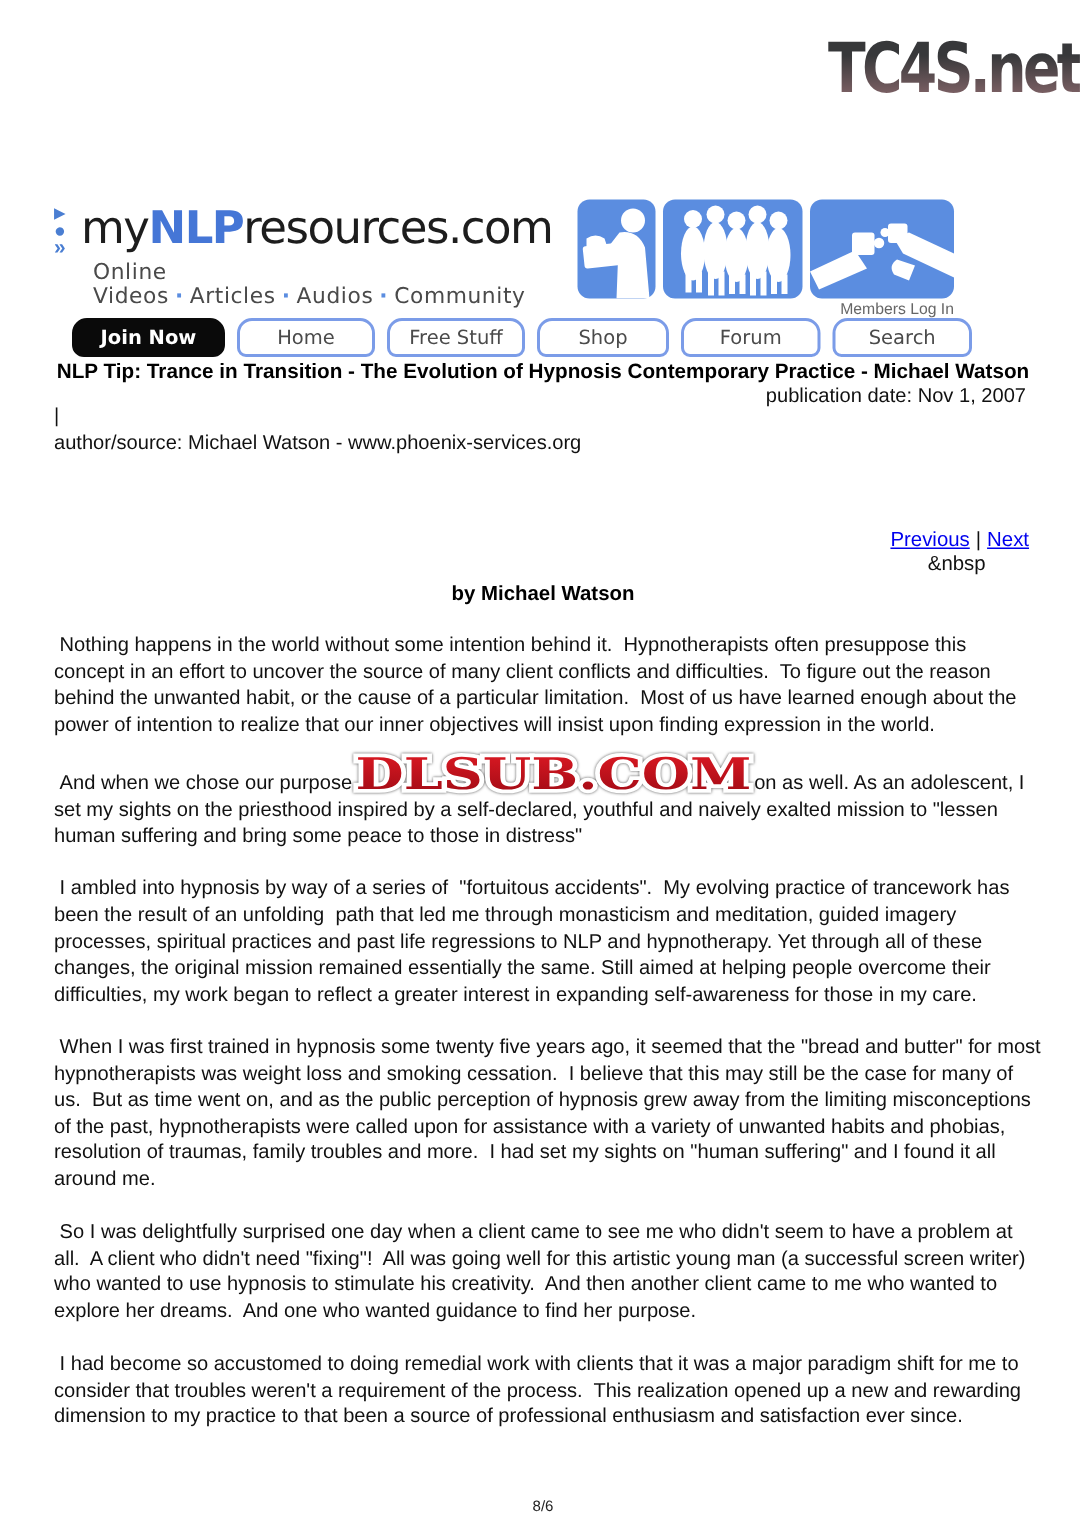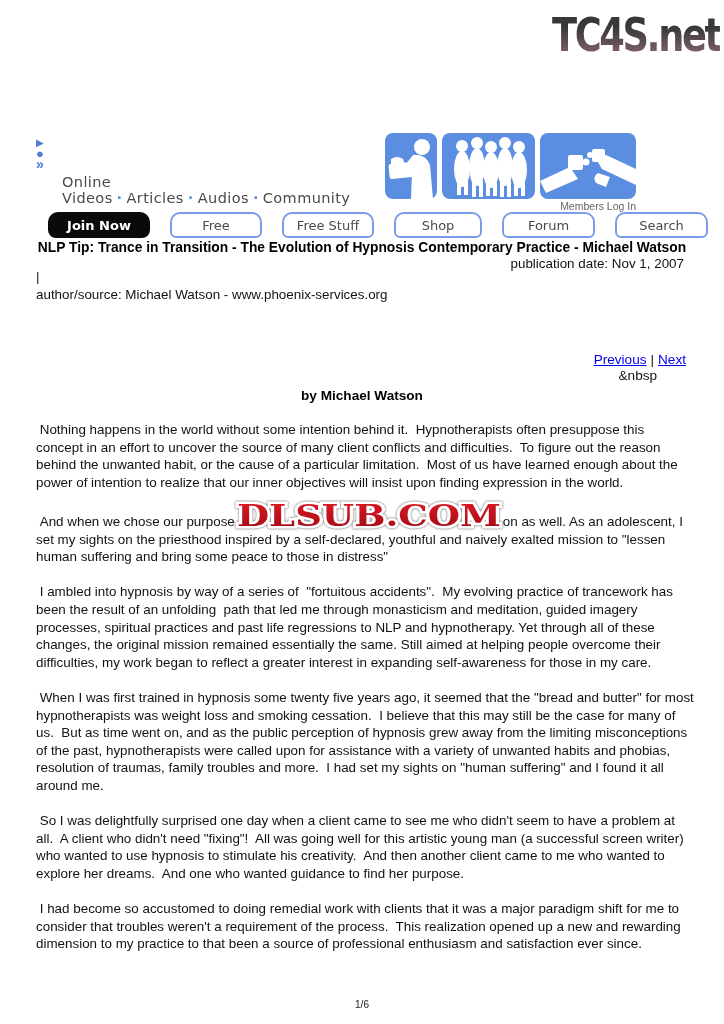--- a/index.html
+++ b/index.html
@@ -1,20 +1,20 @@
 <!DOCTYPE html>
 <html><head>
 <meta charset="utf-8">
 <style>
   html,body{margin:0;padding:0;background:#fff;}
   #page{position:relative;width:724px;height:1024px;background:#fff;overflow:hidden;
         font-family:"Liberation Sans",sans-serif;color:#111;}
 
   
-  .tc4s{position:absolute;top:8px;right:4px;}
+  .tc4s{position:absolute;top:18px;right:4px;}
   .tc4s-text{font-family:"DejaVu Sans",sans-serif;font-weight:bold;font-size:46px;
     letter-spacing:-3px;display:inline-block;transform:scaleX(0.80);transform-origin:100% 0;
     background:linear-gradient(#37383a 35%,#8c6a6e 95%);
     -webkit-background-clip:text;background-clip:text;color:transparent;}
 
   .traders{position:absolute;top:974px;right:5px;}
 
   
   .logo-wrap{position:absolute;left:36px;top:136px;width:350px;cursor:pointer;}
   .logo-row{display:flex;align-items:flex-start;}
@@ -30,21 +30,21 @@
     color:#4a4a4a;letter-spacing:0.4px;margin-left:26px;}
   .tagline .sep{color:#5b8de0;font-weight:bold;margin:0 4px;}
 
   
   .tile{position:absolute;top:133px;height:66px;background:#5b8de0;border-radius:8px;}
   .tile svg{display:block;}
   .members{position:absolute;left:436px;top:200px;width:200px;text-align:right;
     font-size:10.5px;color:#666;cursor:pointer;}
 
   
-  .tabs{position:absolute;left:48px;top:212px;display:flex;gap:20px;}
+  .tabs{position:absolute;left:48px;top:212px;display:flex;gap:8px;}
   .tab{box-sizing:border-box;height:26px;border:2px solid #7b9ce8;background:#fff;
     border-radius:10px 10px 6px 6px;color:#4a4a4a;font-family:"DejaVu Sans",sans-serif;
     font-size:13px;display:flex;align-items:center;justify-content:center;cursor:pointer;}
   .tab.active{background:#0a0a0a;border-color:#0a0a0a;color:#fff;font-weight:bold;
     border-radius:10px 10px 8px 8px;}
 
   
   .art-title{position:absolute;left:20px;right:20px;top:240px;text-align:center;
     font-weight:bold;font-size:13.8px;color:#000;}
   .pubdate{position:absolute;right:40px;top:256px;font-size:13.4px;color:#111;}
@@ -81,20 +81,21 @@
     <span class="tc4s-text">TC4S.net</span>
   </div>
 
   <div class="logo-wrap">
     <div class="logo-row">
       <span class="logo-icon">
         <span class="tri">▶</span>
           <span class="dot">●</span>
           <span class="ff">»</span>
       </span>
+      <span class="logo-text"><span>my</span><span class="nlp">NLP</span><span>resources.com</span></span>
     </div>
     <div class="tagline"><span>Online Videos</span><span class="sep">·</span><span>Articles</span><span class="sep">·</span><span>Audios</span><span class="sep">·</span><span>Community</span></div>
   </div>
 
   <div class="tile" style="left:385px;width:52px;">
     <svg width="52" height="66" viewBox="0 0 52 66">
       <circle cx="37" cy="14" r="8" fill="#fff"></circle>
       <path d="M28 22 Q40 20 45 32 L48 66 L26 66 L27 40 Q20 42 14 40 Z" fill="#fff"></path>
       <rect x="4" y="30" width="24" height="15" rx="2" fill="#fff" transform="rotate(-6 16 37)"></rect>
       <path d="M6 26 q6 -4 12 0 l2 6 -14 2 Z" fill="#fff"></path>
@@ -133,21 +134,21 @@
       <rect x="52" y="16" width="13" height="13" rx="2" fill="#fff"></rect>
       <circle cx="50" cy="22" r="3" fill="#fff"></circle>
       <path d="M58 40 q-6 4 -2 10 l10 4 4 -10 Z" fill="#fff"></path>
     </svg>
   </div>
 
   <div class="members">Members Log In</div>
 
   <div class="tabs">
     <div class="tab active" style="width:102px;">Join Now</div>
-    <div class="tab" style="width:92px;">Free</div>
+    <div class="tab" style="width:92px;">Home</div>
     <div class="tab" style="width:92px;">Free Stuff</div>
     <div class="tab" style="width:88px;">Shop</div>
     <div class="tab" style="width:93px;">Forum</div>
     <div class="tab" style="width:93px;">Search</div>
   </div>
 
   <div class="art-title">NLP Tip: Trance in Transition - The Evolution of Hypnosis Contemporary Practice - Michael Watson</div>
   <div class="pubdate">publication date:  Nov 1, 2007</div>
   <div class="pipe">|</div>
   <div class="author">author/source: Michael Watson - www.phoenix-services.org</div>
@@ -171,16 +172,16 @@
             </linearGradient>
           </defs>
           <text x="136" y="29" text-anchor="middle" textLength="264" lengthAdjust="spacingAndGlyphs" font-family="DejaVu Serif, serif" font-weight="bold" font-size="29" fill="url(#dlg)" stroke="#ffffff" stroke-width="5" paint-order="stroke" style="filter:drop-shadow(0 0 1px rgba(70,70,70,0.9));">DLSUB.COM</text>
         </svg></span></span><span>on as well. As an adolescent, I set my sights on the priesthood inspired by a self-declared, youthful and naively exalted mission to "lessen human suffering and bring some peace to those in distress"</span></p>
     <p> I ambled into hypnosis by way of a series of  "fortuitous accidents".  My evolving practice of trancework has been the result of an unfolding  path that led me through monasticism and meditation, guided imagery processes, spiritual practices and past life regressions to NLP and hypnotherapy. Yet through all of these changes, the original mission remained essentially the same. Still aimed at helping people overcome their difficulties, my work began to reflect a greater interest in expanding self-awareness for those in my care.</p>
     <p> When I was first trained in hypnosis some twenty five years ago, it seemed that the "bread and butter" for most hypnotherapists was weight loss and smoking cessation.  I believe that this may still be the case for many of us.  But as time went on, and as the public perception of hypnosis grew away from the limiting misconceptions of the past, hypnotherapists were called upon for assistance with a variety of unwanted habits and phobias, resolution of traumas, family troubles and more.  I had set my sights on "human suffering" and I found it all around me.</p>
     <p> So I was delightfully surprised one day when a client came to see me who didn't seem to have a problem at all.  A client who didn't need "fixing"!  All was going well for this artistic young man (a successful screen writer) who wanted to use hypnosis to stimulate his creativity.  And then another client came to me who wanted to explore her dreams.  And one who wanted guidance to find her purpose.</p>
     <p> I had become so accustomed to doing remedial work with clients that it was a major paradigm shift for me to consider that troubles weren't a requirement of the process.  This realization opened up a new and rewarding dimension to my practice to that been a source of professional enthusiasm and satisfaction ever since.</p>
   </div>
 
-  <div class="page-num">1/6</div>
+  <div class="page-num">8/6</div>
 
 
 </div>
 
 </body></html>

